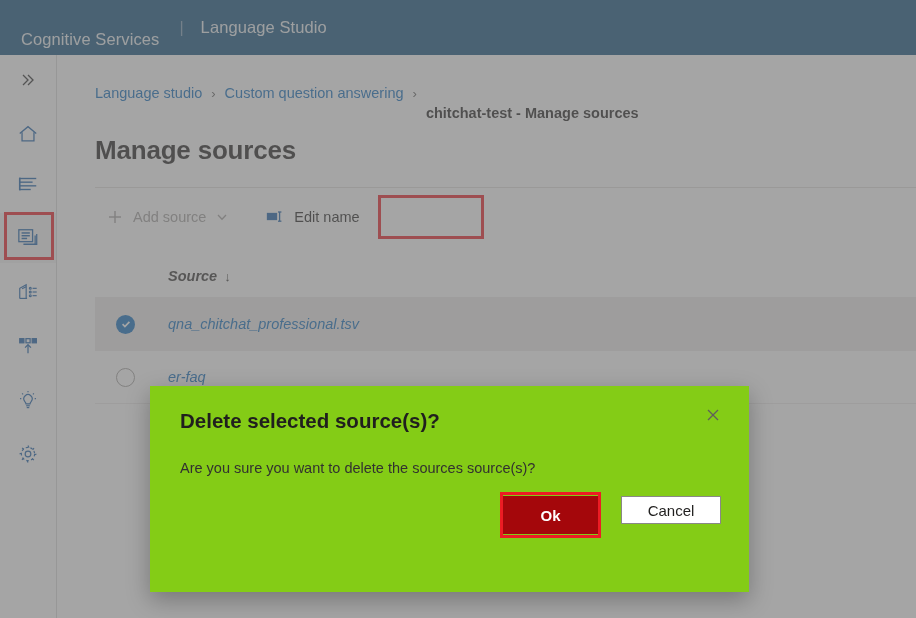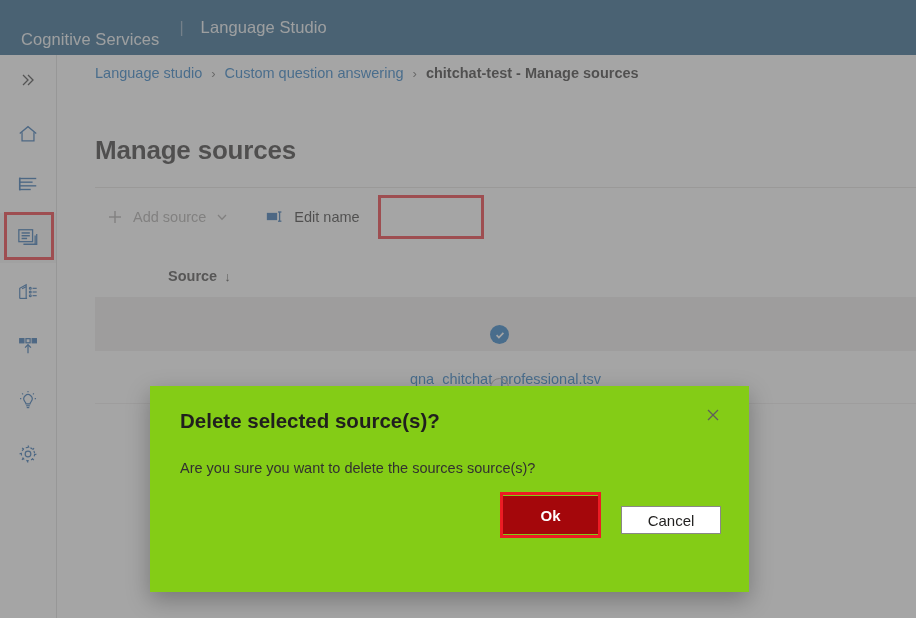--- a/index.html
+++ b/index.html
@@ -108,20 +108,21 @@
     cursor: pointer;
   }
   .crumb-sep {
     color: #616161;
     margin: 0 9px;
     font-size: 13px;
   }
   .crumb-current {
     color: #201f1e;
     font-weight: bold;
+    margin-top: 40px;
   }
 
   .page-title {
     position: absolute;
     left: 37px;
     top: 80px;
     font-size: 26px;
     font-weight: bold;
     color: #201f1e;
     letter-spacing: -.2px;
@@ -203,39 +204,39 @@
     display: flex;
     align-items: center;
     justify-content: flex-start;
     padding-left: 21px;
     box-sizing: border-box;
   }
   .col-source {
     flex: 1 1 auto;
     display: flex;
     align-items: flex-end;
+    font-style: italic;
   }
   .th-label {
     font-size: 14.5px;
     font-weight: bold;
     color: #323130;
     cursor: pointer;
   }
   .sort-arrow {
     margin-left: 7px;
     font-size: 13px;
     color: #323130;
   }
   .tbl-row {
     height: 52px;
     display: flex;
     align-items: center;
     border-bottom: 1px solid #edebe9;
     cursor: pointer;
-    flex-direction: column;
   }
   .tbl-row.selected {
     background: #edebe9;
   }
   .cell-link {
     font-size: 14.5px;
     color: #0f6cbd;
     cursor: pointer;
   }
   .chk {
@@ -299,21 +300,21 @@
     left: 30px;
     top: 74px;
     font-size: 14.5px;
     color: #323130;
   }
   .dlg-actions {
     position: absolute;
     left: 353px;
     top: 110px;
     display: flex;
-    align-items: flex-end;
+    align-items: flex-start;
   }
   .btn-primary {
     width: 95px;
     height: 38px;
     background: #a4070b;
     color: #ffffff;
     border: none;
     font-size: 15px;
     font-weight: bold;
     font-family: "Liberation Sans", sans-serif;

